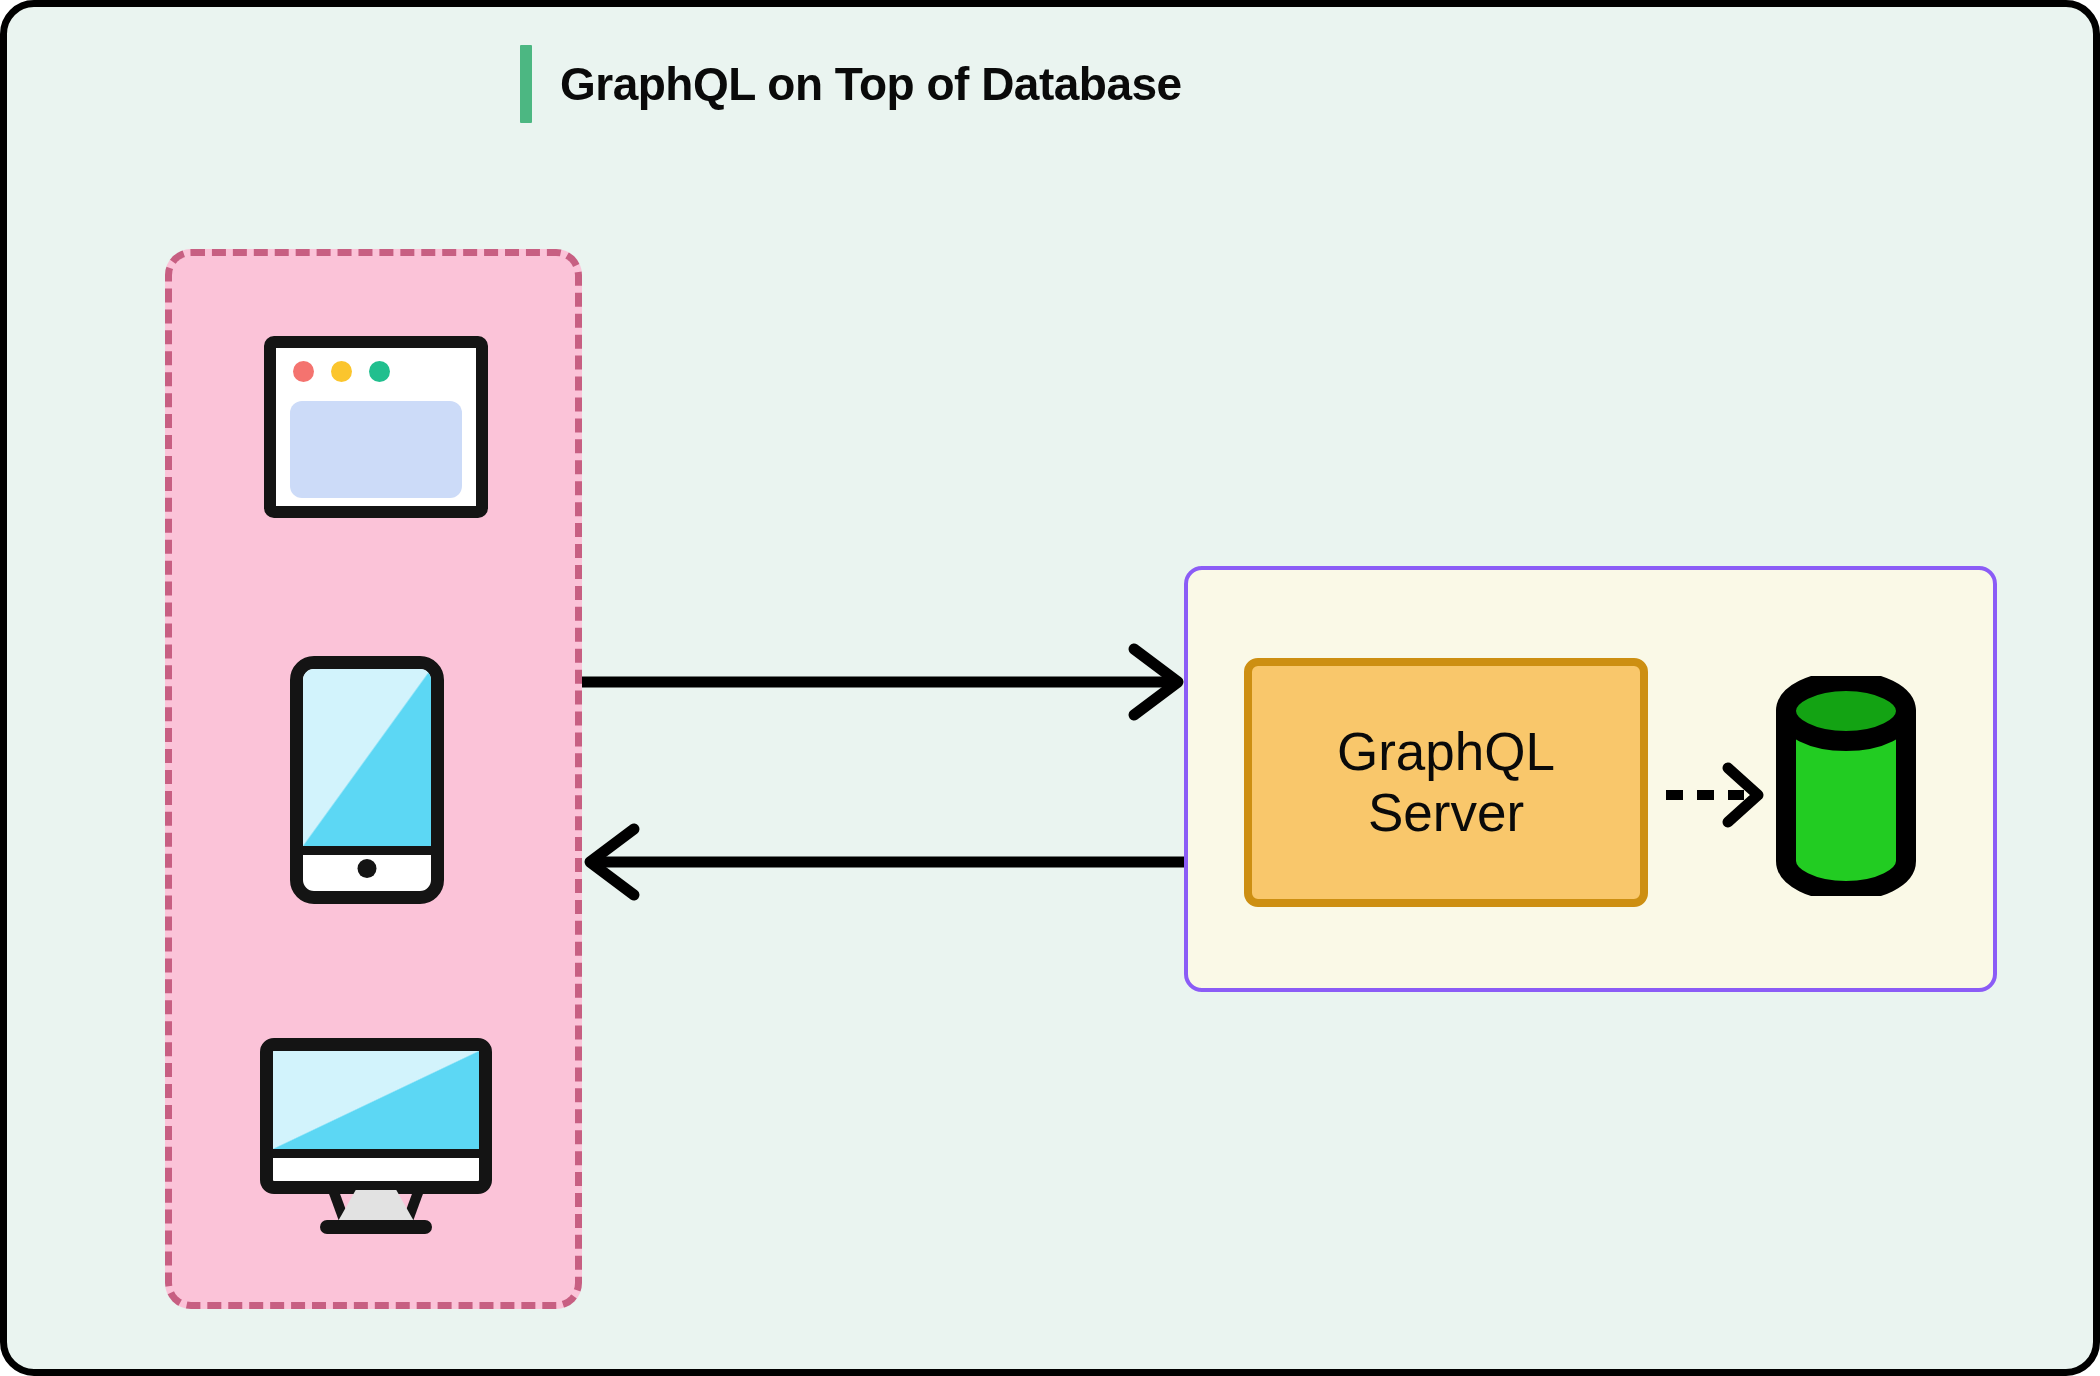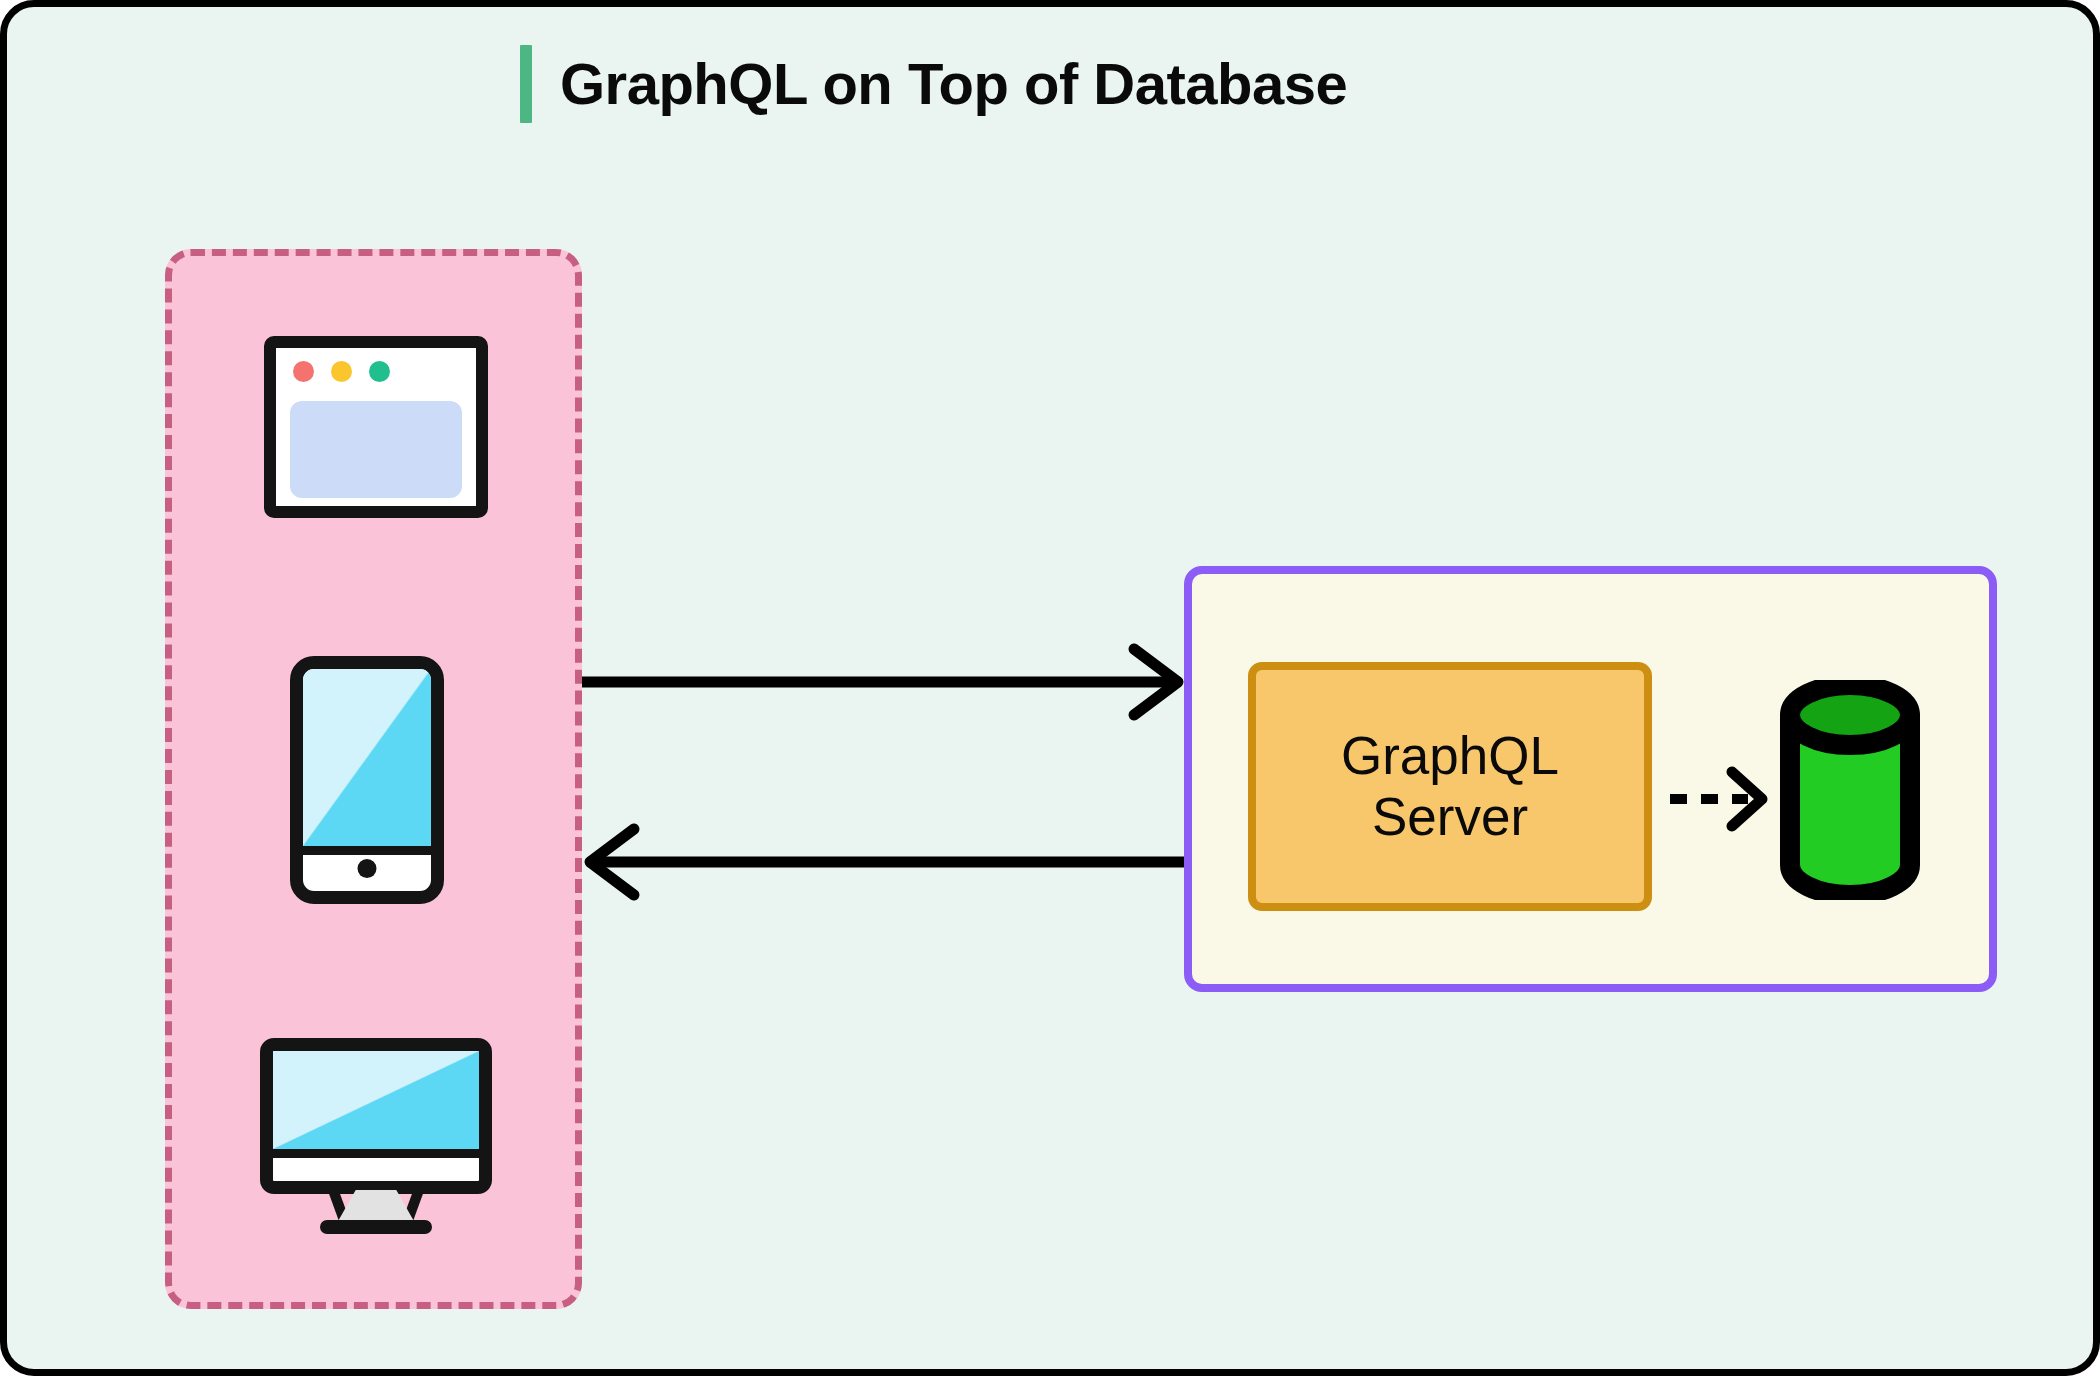--- a/index.html
+++ b/index.html
@@ -31,21 +31,21 @@
     align-items: center;
     gap: 28px;
   }
   #title-accent {
     width: 12px;
     height: 78px;
     background: #4cb782;
     border-radius: 1px;
   }
   #title-text {
-    font-size: 58px;
+    font-size: 46px;
     font-weight: bold;
     color: #0a0a0a;
     letter-spacing: -0.5px;
     white-space: nowrap;
     line-height: 1;
   }
 
   
   #client-group {
     position: absolute;
@@ -192,21 +192,21 @@
   #arrow-response { left: 575px; top: 810px; }
 
   
   #server-panel {
     position: absolute;
     left: 1177px;
     top: 559px;
     width: 813px;
     height: 426px;
     background: #faf9e7;
-    border: 8px solid #8b5cf6;
+    border: 4px solid #8b5cf6;
     border-radius: 18px;
     box-sizing: border-box;
   }
   #server-box {
     position: absolute;
     left: 56px;
     top: 88px;
     width: 404px;
     height: 249px;
     background: #f9c76b;

